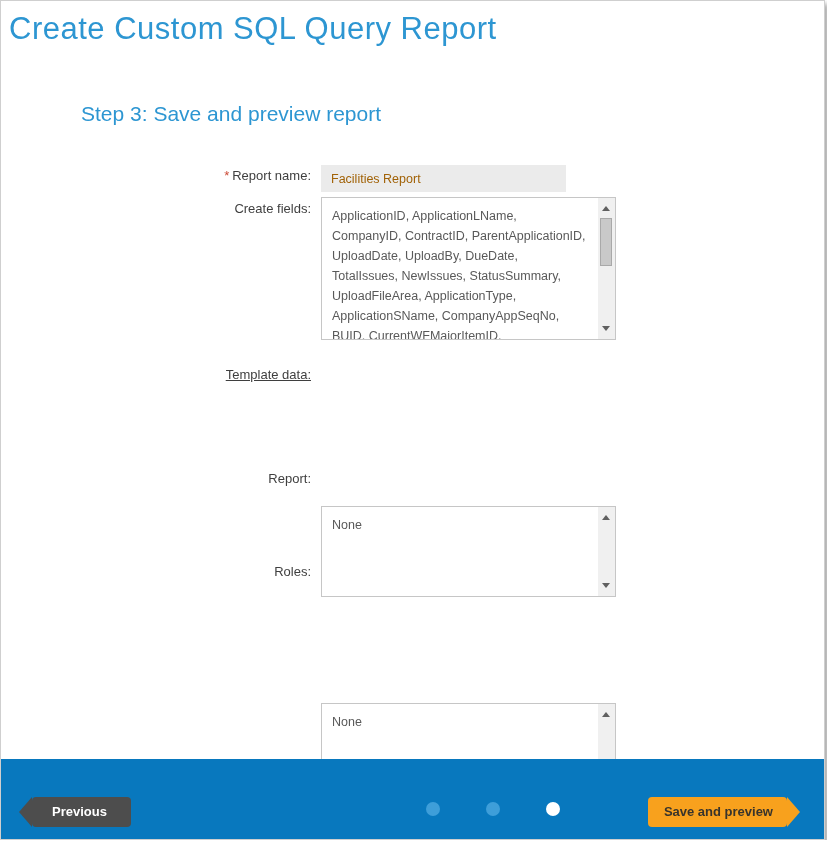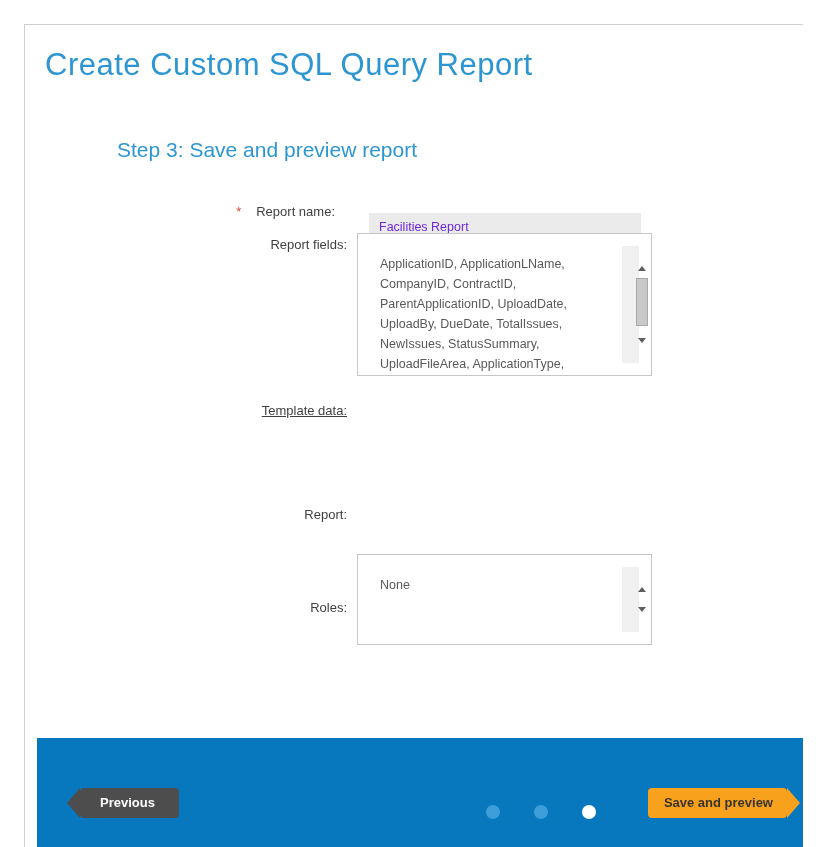--- a/index.html
+++ b/index.html
@@ -1,15 +1,15 @@
 <!DOCTYPE html>
 <html><head>
 <meta charset="utf-8">
 <style>
-  * { margin: 12px; padding: 0; box-sizing: border-box; }
+  * { margin: 0; padding: 0; box-sizing: border-box; }
   html, body { background: #ffffff; font-family: "Liberation Sans", sans-serif; }
   body { padding: 0; }
 
   .page {
     position: relative;
     width: 825px;
     height: 840px;
     margin: 0;
     background: #ffffff;
     border: 1px solid #cfcfcf;
@@ -40,28 +40,28 @@
     text-align: right;
     font-size: 13px;
     color: #3f3f3f;
   }
   .required-star { color: #cc4b37; margin-right: 3px; }
 
   .control { position: absolute; left: 320px; width: 295px; }
 
   .name-input {
     height: 27px;
-    width: 272px;
+    width: 245px;
     background: #ebebeb;
     border: none;
     outline: none;
     padding: 0 10px;
     font-family: "Liberation Sans", sans-serif;
     font-size: 12.5px;
-    color: #6d28d9;
+    color: #a16207;
   }
 
   .scroll-box {
     position: relative;
     background: #ffffff;
     border: 1px solid #c6c6c6;
     overflow: hidden;
   }
   .box-text {
     padding: 8px 28px 0 10px;
@@ -95,21 +95,21 @@
 
   .ctl-name     { top: 164px; }
   .ctl-fields   { top: 196px; height: 143px; }
   .ctl-template { top: 362px; height: 91px; }
   .ctl-filters  { top: 468px; height: 89px; }
 
   
   .footer {
     position: absolute;
     left: 0; right: 0; bottom: 0;
-    height: 113px;
+    height: 80px;
     background: #0878be;
   }
 
   .btn {
     position: absolute;
     top: 38px;
     height: 30px;
     line-height: 30px;
     font-size: 13px;
     font-weight: 600;
@@ -172,21 +172,21 @@
 
   <h2 class="step-heading">Step 3: Save and preview report</h2>
 
   <div class="form-label lbl-name">
     <span class="required-star">*</span><span>Report name:</span>
   </div>
   <div class="control ctl-name">
     <input class="name-input" type="text" value="Facilities Report" style="">
   </div>
 
-  <div class="form-label lbl-fields">Report fields:</div>
+  <div class="form-label lbl-fields">Create fields:</div>
   <div class="control ctl-fields scroll-box">
     <div class="box-text">ApplicationID, ApplicationLName, CompanyID, ContractID, ParentApplicationID, UploadDate, UploadBy, DueDate, TotalIssues, NewIssues, StatusSummary, UploadFileArea, ApplicationType, ApplicationSName, CompanyAppSeqNo, BUID, CurrentWFMajorItemID, CurrentWFMinorItemID</div>
     <div class="sbar">
       <div class="sarrow up"></div>
       <div class="sthumb thumb-fields"></div>
       <div class="sarrow down"></div>
     </div>
   </div>
 
   <div class="form-label lbl-template">Template data:</div>

